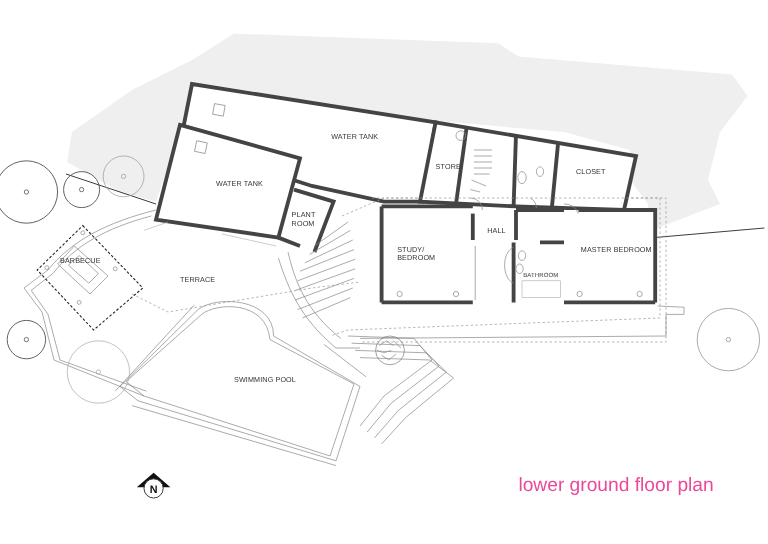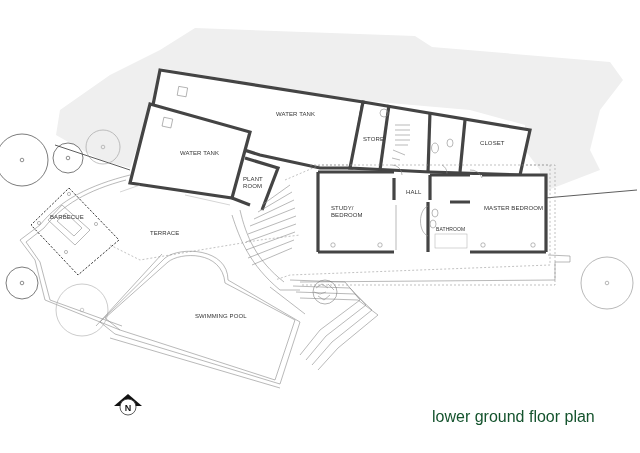--- a/index.html
+++ b/index.html
@@ -5,21 +5,21 @@
     html, body { margin: 0; padding: 0; background: #ffffff; }
     body { width: 640px; height: 453px; overflow: hidden; position: relative; font-family: "Liberation Sans", sans-serif; }
     #plan { position: absolute; left: 0; top: 0; width: 640px; height: 453px; }
     .lbl { font-family: "Liberation Sans", sans-serif; font-size: 6px; fill: #333; letter-spacing: 0.1px; }
     .wall { fill: none; stroke: #444; stroke-width: 3.2; }
     .thin { fill: none; stroke: #8a8a8a; stroke-width: 0.6; }
     .thin2 { fill: none; stroke: #aaa; stroke-width: 0.5; }
     .dash { fill: none; stroke: #999; stroke-width: 0.6; stroke-dasharray: 2 2; }
     .dashbk { fill: none; stroke: #222; stroke-width: 0.9; stroke-dasharray: 2.2 1.6; }
     .room { fill: #fff; }
-    .title-caption { position: absolute; left: 432px; top: 408px; font-size: 16px; color: #14532d; font-family: "Liberation Sans", sans-serif; }
+    .title-caption { position: absolute; left: 432px; top: 396px; font-size: 16px; color: #ec4899; font-family: "Liberation Sans", sans-serif; }
     .north { position: absolute; left: 112px; top: 392px; width: 32px; height: 26px; }
   </style>
 </head>
 <body>
 
 <svg id="plan" viewBox="0 0 640 453" xmlns="http://www.w3.org/2000/svg">
 
   <path fill="#efefef" d="M56,135 L60,110 L110,75 L160,50 L195,28 L415,36 L432,47 L610,62 L623,80 L600,110 L590,150 L600,170 L548,190 L540,198 L540,170 L525,150 L525,125 L470,110 L355,100 L160,68 L150,110 L130,168 L100,160 Z"></path>
 
   <path d="M545,198 L637,190" stroke="#333" stroke-width="0.8" fill="none"></path>

